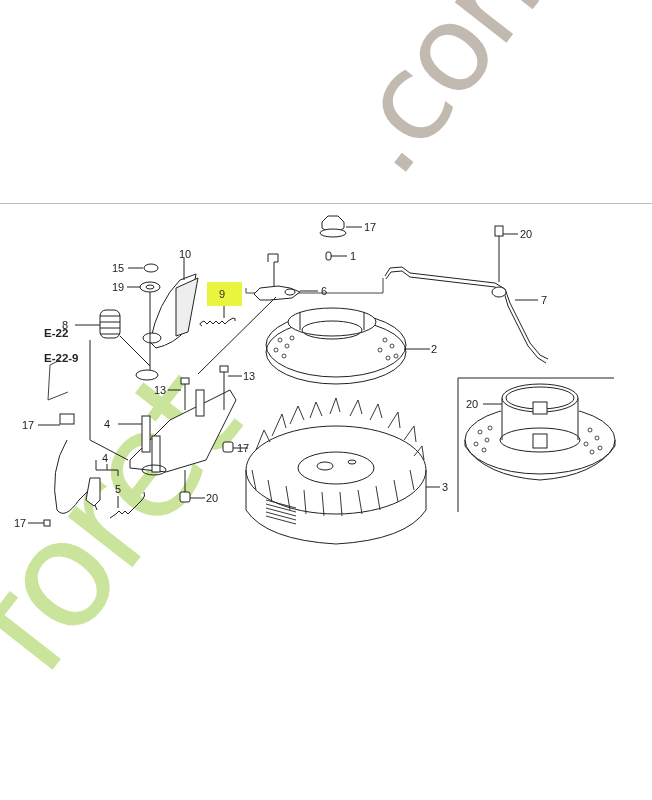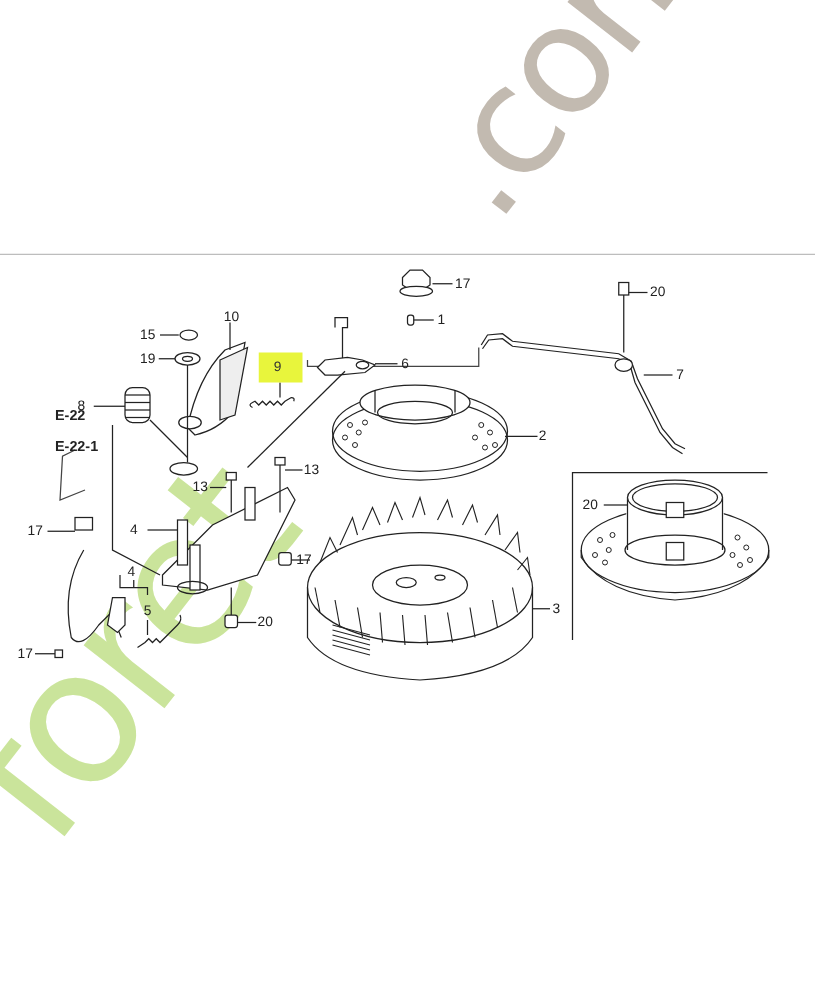--- a/index.html
+++ b/index.html
@@ -251,21 +251,21 @@
   <span class="callout" style="left:541px;top:294px">7</span>
   <span class="callout" style="left:321px;top:285px">6</span>
   <span class="callout" style="left:431px;top:343px">2</span>
   <span class="callout" style="left:442px;top:481px">3</span>
   <span class="callout" style="left:466px;top:398px">20</span>
   <span class="callout" style="left:179px;top:248px">10</span>
   <span class="callout" style="left:112px;top:262px">15</span>
   <span class="callout" style="left:112px;top:281px">19</span>
   <span class="callout" style="left:62px;top:319px">8</span>
   <span class="callout bold" style="left:44px;top:327px">E-22</span>
-  <span class="callout bold" style="left:44px;top:352px">E-22-1</span>
+  <span class="callout bold" style="left:44px;top:352px">E-22-9</span>
   <span class="callout" style="left:243px;top:370px">13</span>
   <span class="callout" style="left:154px;top:384px">13</span>
   <span class="callout" style="left:22px;top:419px">17</span>
   <span class="callout" style="left:104px;top:418px">4</span>
   <span class="callout" style="left:237px;top:442px">17</span>
   <span class="callout" style="left:206px;top:492px">20</span>
   <span class="callout" style="left:102px;top:452px">4</span>
   <span class="callout" style="left:115px;top:483px">5</span>
   <span class="callout" style="left:14px;top:517px">17</span>
 </div>

